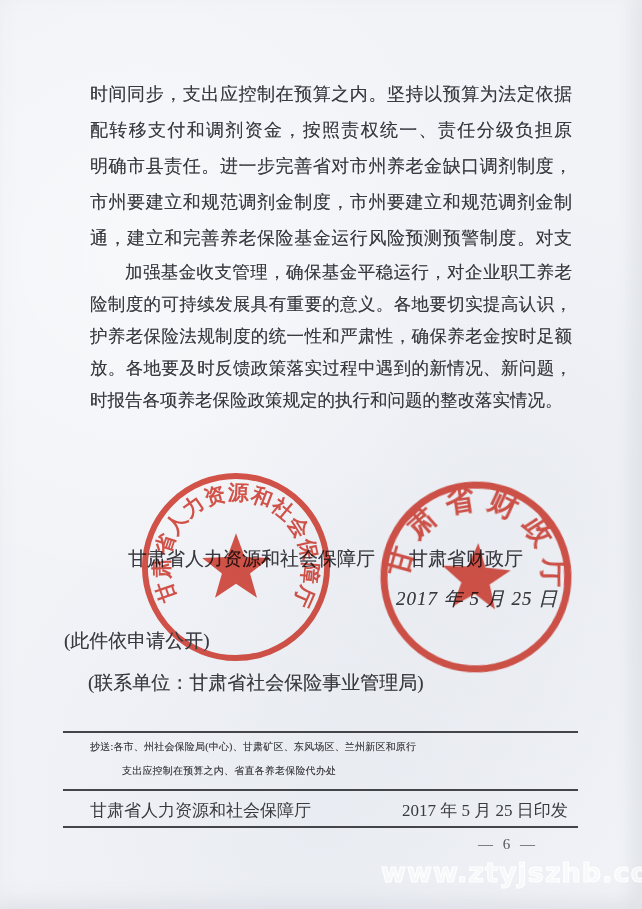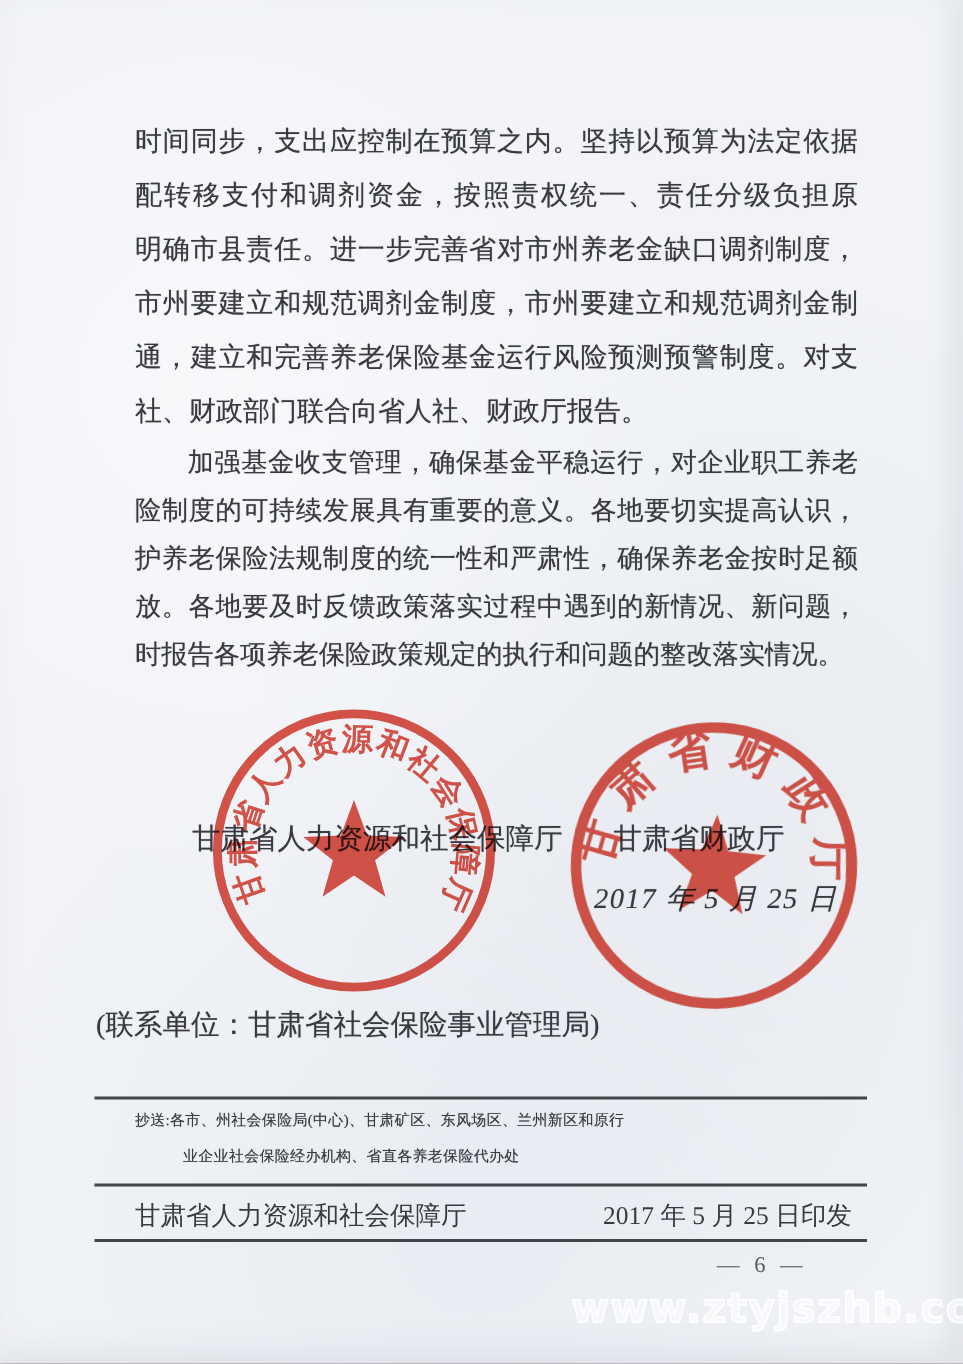--- a/index.html
+++ b/index.html
@@ -37,21 +37,21 @@
   .sig { position:absolute; font-size:19px; white-space:nowrap;
     text-shadow:0 0 .6px rgba(57,58,64,.5); }
   .sig-left  { left:128px; top:546px; }
   .sig-right { left:409px; top:546px; }
   .sig-date  { left:396px; top:586px; letter-spacing:1px;font-style:italic; }
 
   
   .note { position:absolute; left:64px; font-size:19px; white-space:nowrap;
     text-shadow:0 0 .6px rgba(57,58,64,.5); }
   .note1 { top:628px; }
-  .note2 { top:670px; }
+  .note2 { top:670px;margin-left:24px; }
 
   
   .rule { position:absolute; left:63px; width:515px; height:2px;
     background:#44454b; }
   .rule1 { top:731px; } .rule2 { top:789px; } .rule3 { top:826px; }
   .cc-line { position:absolute; font-size:10px; white-space:nowrap;
     letter-spacing:.2px; text-shadow:0 0 .5px rgba(57,58,64,.5); }
   .cc-line1 { left:90px;  top:740px; }
   .cc-line2 { left:122px; top:764px; }
   .footer-issuer { position:absolute; left:90px;  top:799px; font-size:17px; white-space:nowrap; }
@@ -82,21 +82,20 @@
 
 <div class="page" style="--paper: #f1f3f7; --ink: #393a40; --seal: #d83527;">
 
   <div class="body-text">
     <div class="para para1">
         <div class="tl">时间同步，支出应控制在预算之内。坚持以预算为法定依据分</div>
         <div class="tl">配转移支付和调剂资金，按照责权统一、责任分级负担原则，</div>
         <div class="tl">明确市县责任。进一步完善省对市州养老金缺口调剂制度，各</div>
         <div class="tl">市州要建立和规范调剂金制度，市州要建立和规范调剂金制度</div>
         <div class="tl">通，建立和完善养老保险基金运行风险预测预警制度。对支撑</div>
-        <div class="tl">社、财政部门联合向省人社、财政厅报告。</div>
       </div>
     <div class="para para2">
         <div class="tl">加强基金收支管理，确保基金平稳运行，对企业职工养老保</div>
         <div class="tl">险制度的可持续发展具有重要的意义。各地要切实提高认识，维</div>
         <div class="tl">护养老保险法规制度的统一性和严肃性，确保养老金按时足额发</div>
         <div class="tl">放。各地要及时反馈政策落实过程中遇到的新情况、新问题，并及</div>
         <div class="tl">时报告各项养老保险政策规定的执行和问题的整改落实情况。</div>
       </div>
   </div>
 
@@ -115,25 +114,26 @@
 
   <svg class="seal seal-right" viewBox="0 0 200 200" aria-hidden="true">
     <circle class="seal-ring" cx="100" cy="100" r="92" stroke-width="7"></circle>
     <polygon class="seal-star" points="100,66 108.8,89.9 134.2,90.9 114.2,106.6 121.2,131.1 100,116.9 78.8,131.1 85.8,106.6 65.8,90.9 91.2,89.9"></polygon>
     <path id="sealArcR" d="M 33,111.8 A 68,68 0 1 1 167,111.8" fill="none"></path>
     <text class="seal-text" font-size="29" letter-spacing="10">
       <textPath href="#sealArcR" startOffset="6">甘肃省财政厅</textPath>
     </text>
   </svg>
 
+  <div class="note note1">(此件依申请公开)</div>
   <div class="note note2">(联系单位：甘肃省社会保险事业管理局)</div>
 
   <div class="rule rule1"></div>
   <div class="cc-line cc-line1">抄送:各市、州社会保险局(中心)、甘肃矿区、东风场区、兰州新区和原行</div>
-  <div class="cc-line cc-line2">业企业社会保险经办机构、省直各养老保险代办处</div>
+  <div class="cc-line cc-line2">支出应控制在预算之内、省直各养老保险代办处</div>
   <div class="rule rule2"></div>
   <div class="footer-issuer">甘肃省人力资源和社会保障厅</div>
   <div class="footer-date">2017 年 5 月 25 日印发</div>
   <div class="rule rule3"></div>
   <div class="page-num">— 6 —</div>
 
   <div class="wm wm2">www.ztyjszhb.com</div>
 
 </div>
 

